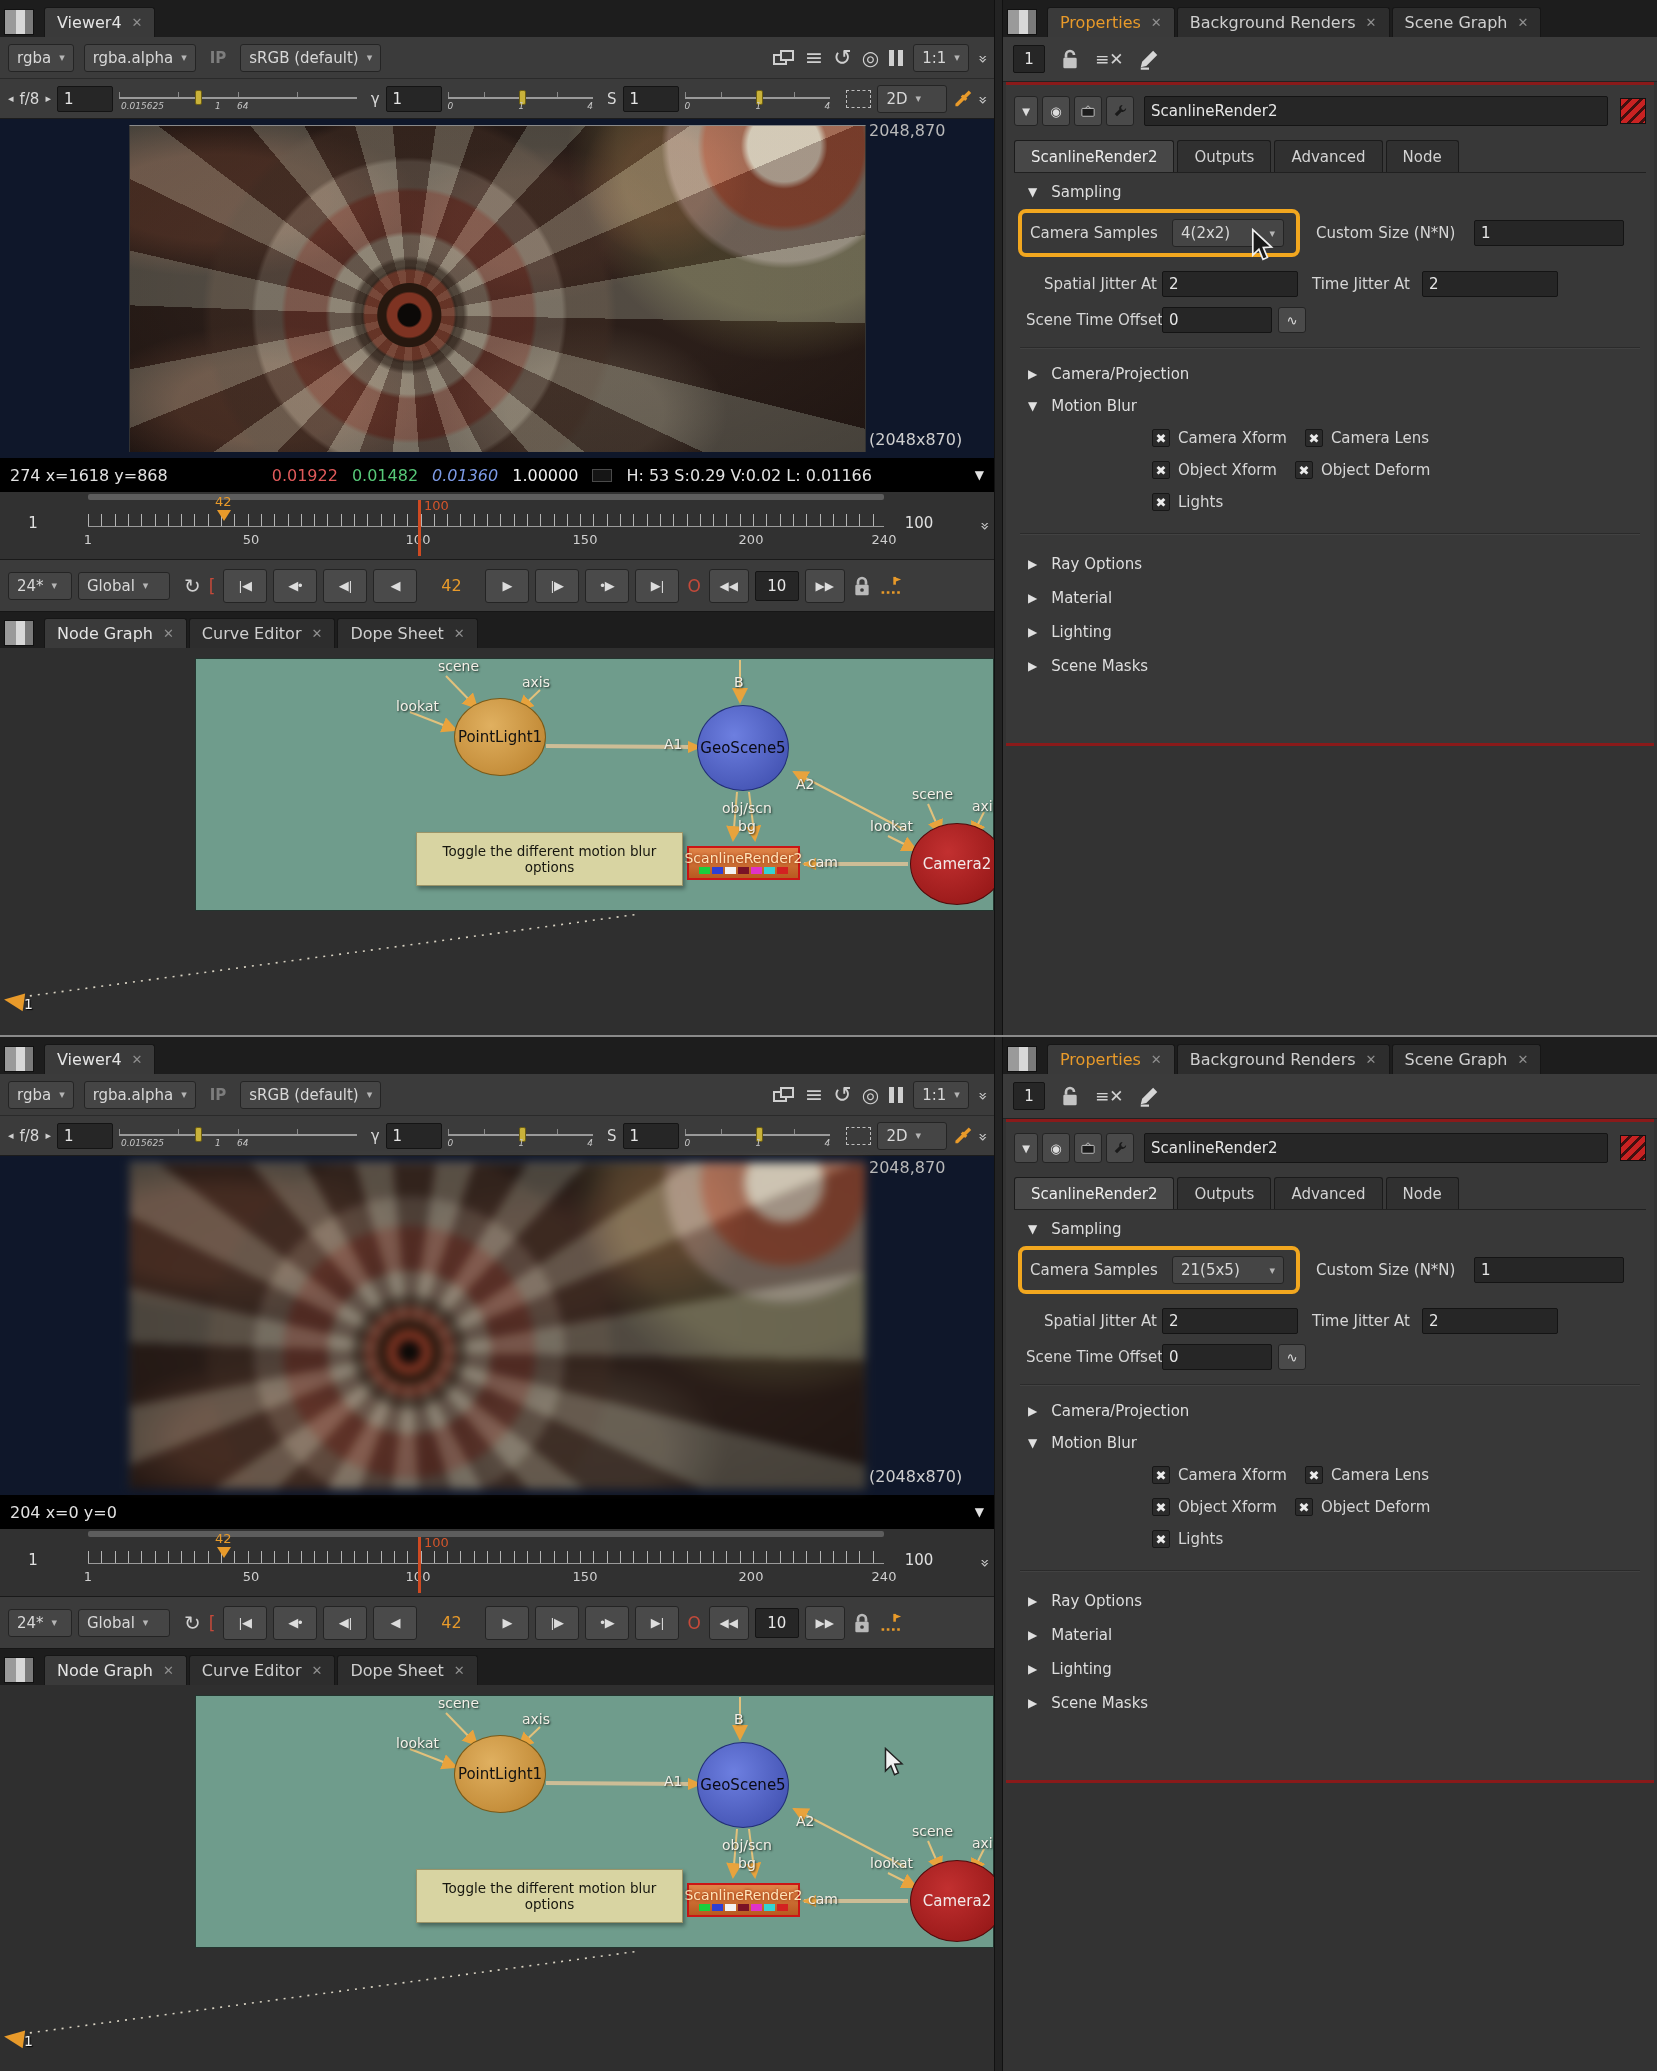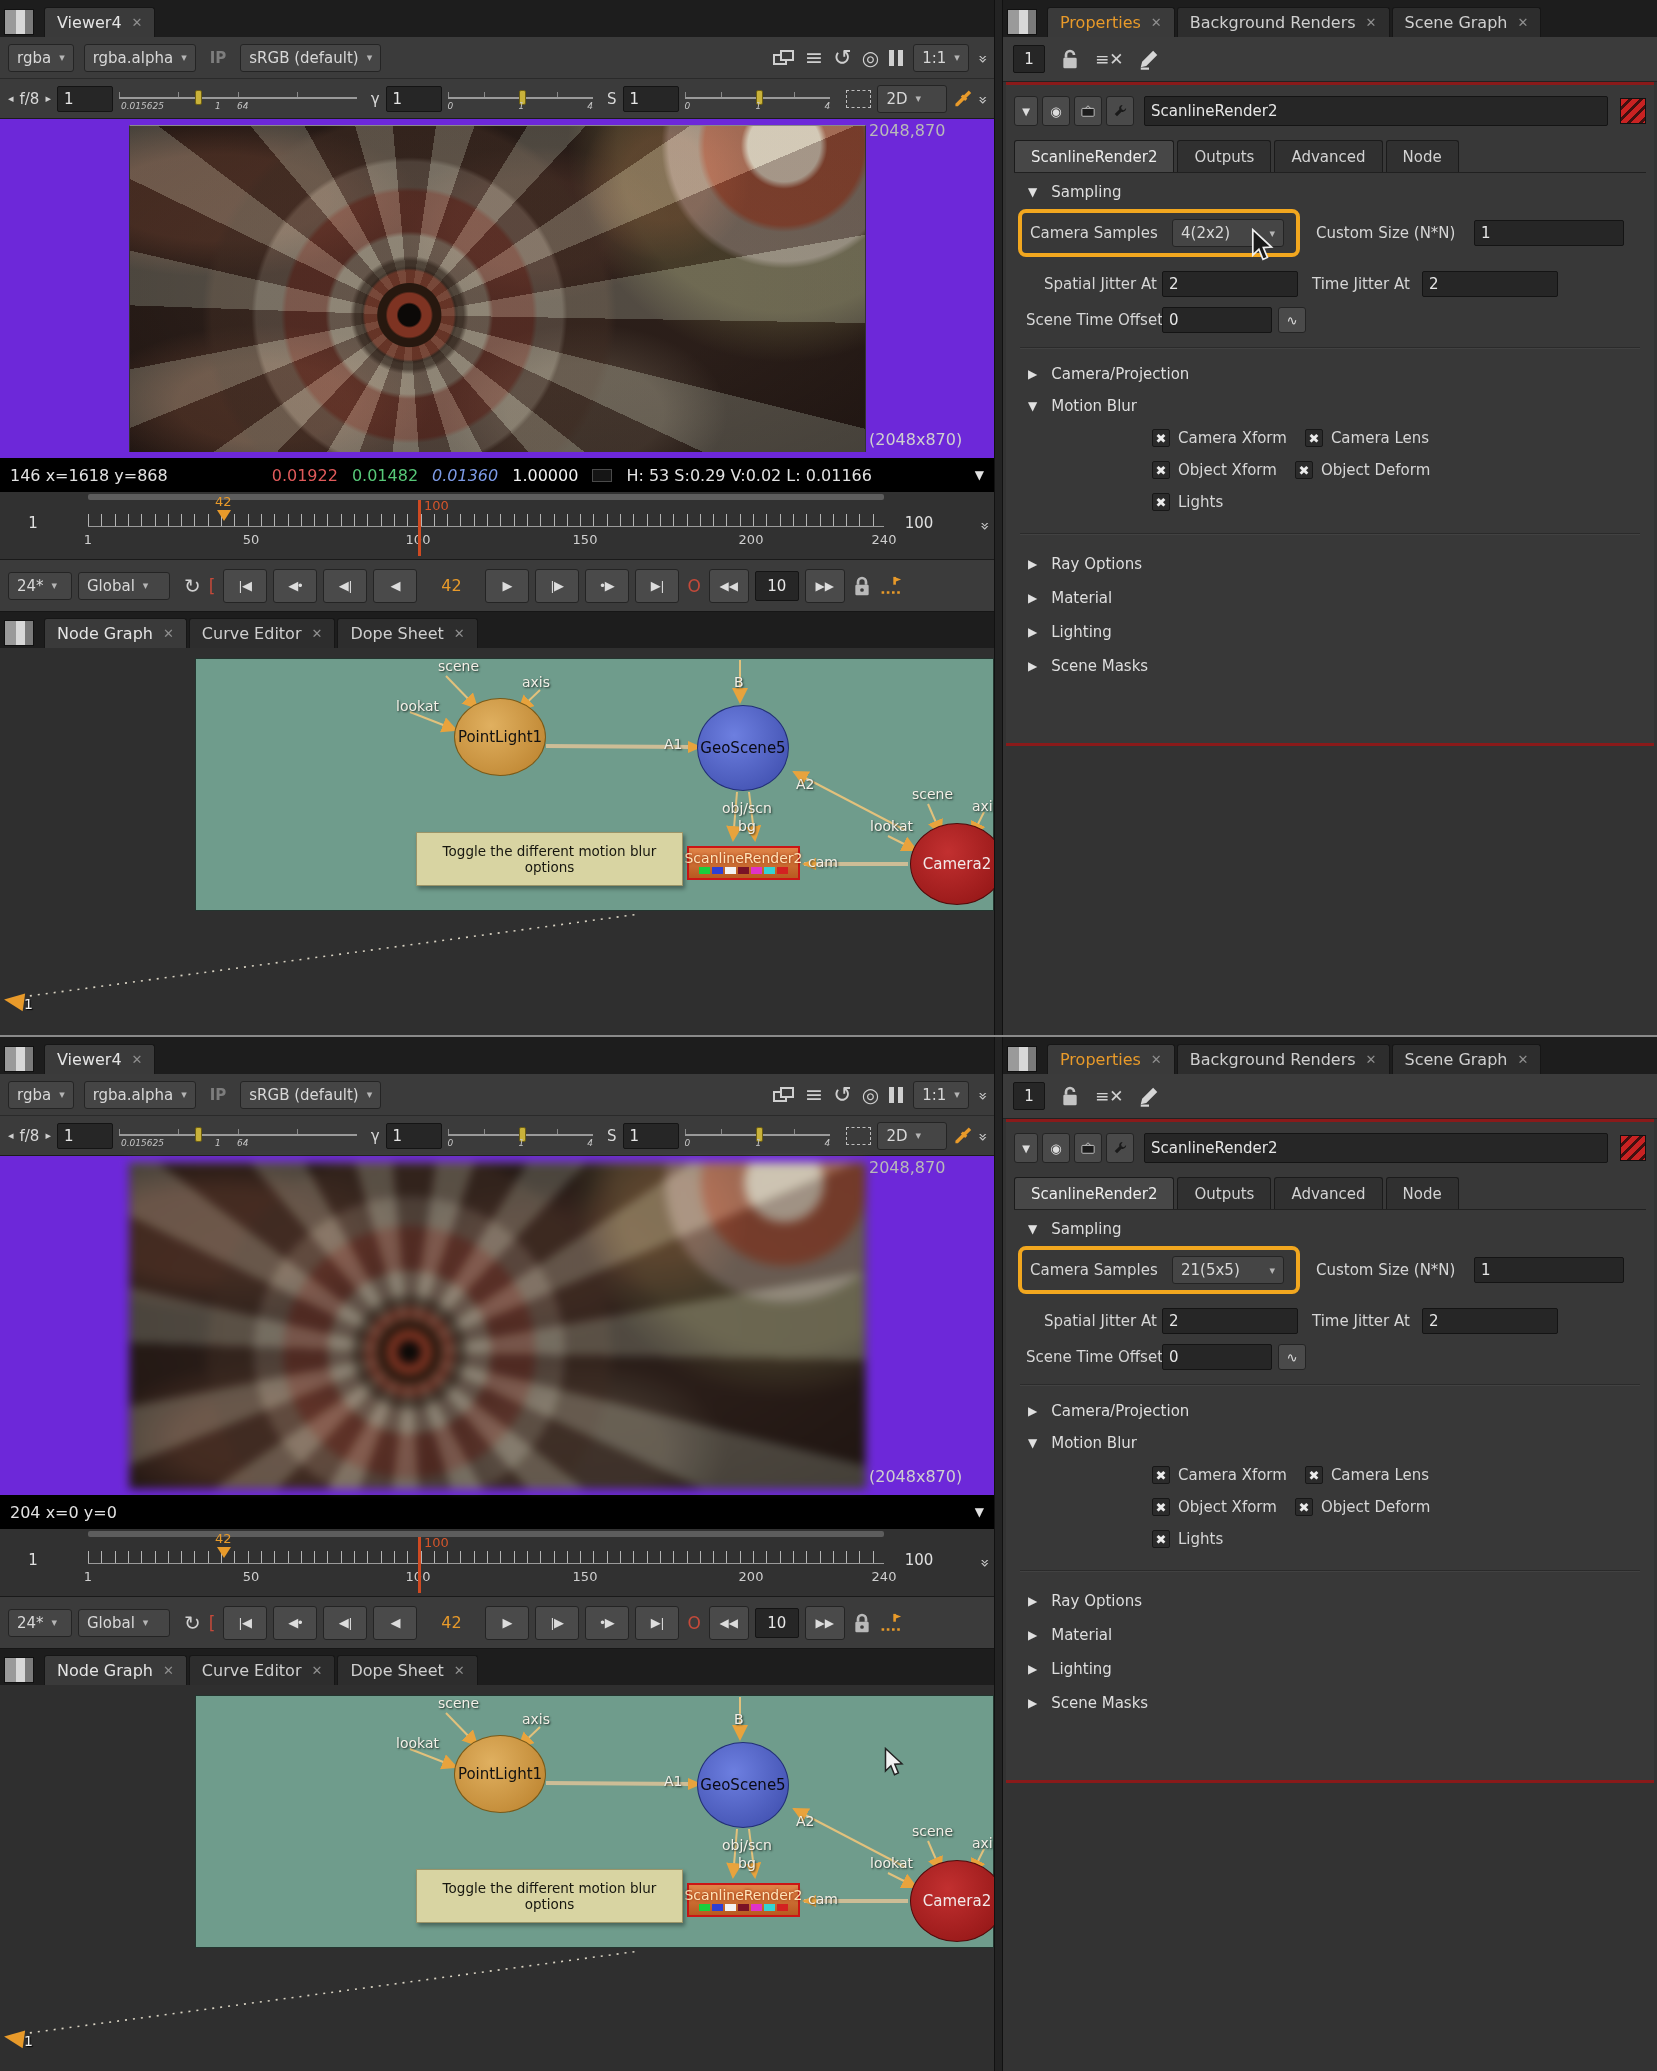--- a/index.html
+++ b/index.html
@@ -33,21 +33,21 @@
   .winicon i:first-child{left:0;top:4px;width:14px;height:11px;}
   .winicon i:last-child{left:7px;top:0;width:14px;height:11px;}
   .pause{display:flex;gap:4px;}
   .pause i{width:5px;height:16px;background:#cfcfcf;}
   .vrow2{height:40px;background:#3b3b3b;display:flex;align-items:center;gap:6px;padding:0 8px;border-bottom:1px solid #1c1c1c;}
   .slider{position:relative;height:22px;}
   .slider .line{position:absolute;left:0;right:0;top:9px;height:2px;background:#9a9a9a;}
   .slider .ticks{position:absolute;left:0;right:0;top:4px;height:7px;background:repeating-linear-gradient(90deg,#8a8a8a 0 1px,transparent 1px 25%);}
   .slider .hd{position:absolute;top:2px;width:7px;height:15px;background:#c9b23a;border:1px solid #6d5e12;border-radius:2px;}
   .slider .lb{position:absolute;top:13px;font-size:9px;color:#c4c4c4;white-space:nowrap;}
-  .canvas{height:339px;background:#6d28d9;position:relative;}
+  .canvas{height:339px;background:#0f172a;position:relative;}
   .vimg{position:absolute;left:129px;top:6px;width:737px;height:327px;border-top:1px solid #8a8a8a;border-left:1px solid #333;border-right:1px solid #333;
     background-color:#1d1713;
     background-image:
       radial-gradient(circle at 38% 58%, #0c0907 0 2.2%, #7e3322 2.6% 4.4%, #27180f 4.8% 6.4%, rgba(150,70,50,.55) 6.6% 9%, rgba(40,28,20,.6) 9.5% 11%, transparent 12%),
       repeating-conic-gradient(from 8deg at 38% 58%, rgba(205,195,175,.30) 0 11deg, rgba(70,45,38,.34) 11deg 24deg),
       radial-gradient(circle at 38% 58%, transparent 0 9%, rgba(200,188,165,.50) 10% 16%, rgba(150,62,48,.48) 17% 25%, rgba(190,178,158,.34) 26% 31%, rgba(58,42,32,.55) 32% 40%, transparent 42%),
       radial-gradient(circle at 89% 6%, rgba(235,225,205,.9) 0 5%, rgba(205,95,62,.68) 6% 11%, rgba(228,218,198,.5) 12% 16%, rgba(110,110,66,.5) 17% 23%, transparent 30%),
       radial-gradient(circle at 73% 16%, rgba(190,95,60,.45) 0 7%, transparent 14%),
       radial-gradient(ellipse at 12% 22%, rgba(145,85,60,.4) 0 12%, transparent 22%),
       radial-gradient(ellipse at 18% 85%, rgba(165,100,70,.35) 0 10%, transparent 20%),
@@ -207,21 +207,21 @@
       <span class="rot">»</span>
     </div>
 
     <div class="canvas">
       <div class="vimg"></div>
       <span class="resTop">2048,870</span>
       <span class="resBot">(2048x870)</span>
     </div>
 
     <div class="infobar">
-      <span>146  x=1618 y=868</span>
+      <span>274  x=1618 y=868</span>
       <span class="vals">
         <span class="vr">0.01922</span>
         <span class="vg">0.01482</span>
         <span class="vb">0.01360</span>
         <span class="va">1.00000</span>
         <span class="swatch"></span>
         <span>H: 53 S:0.29 V:0.02  L: 0.01166</span>
       </span>
       <span class="sp"></span>
       <span style="font-size:12px">▼</span>

